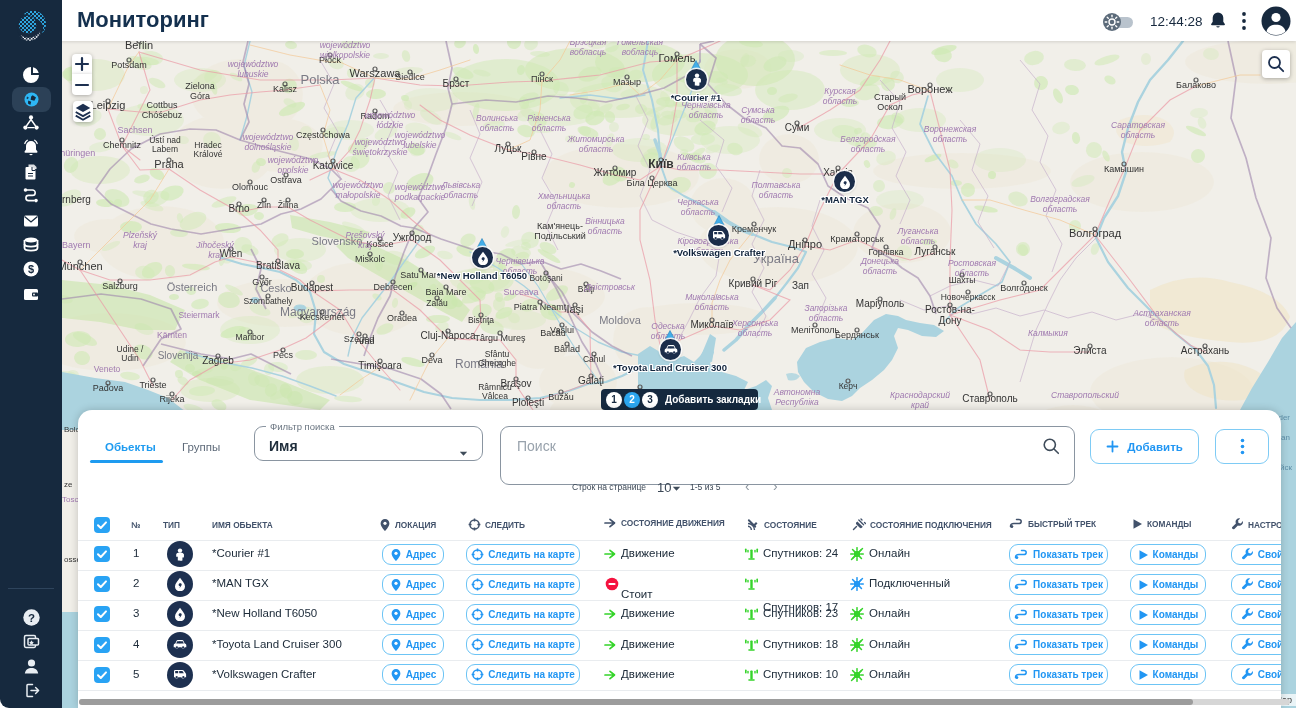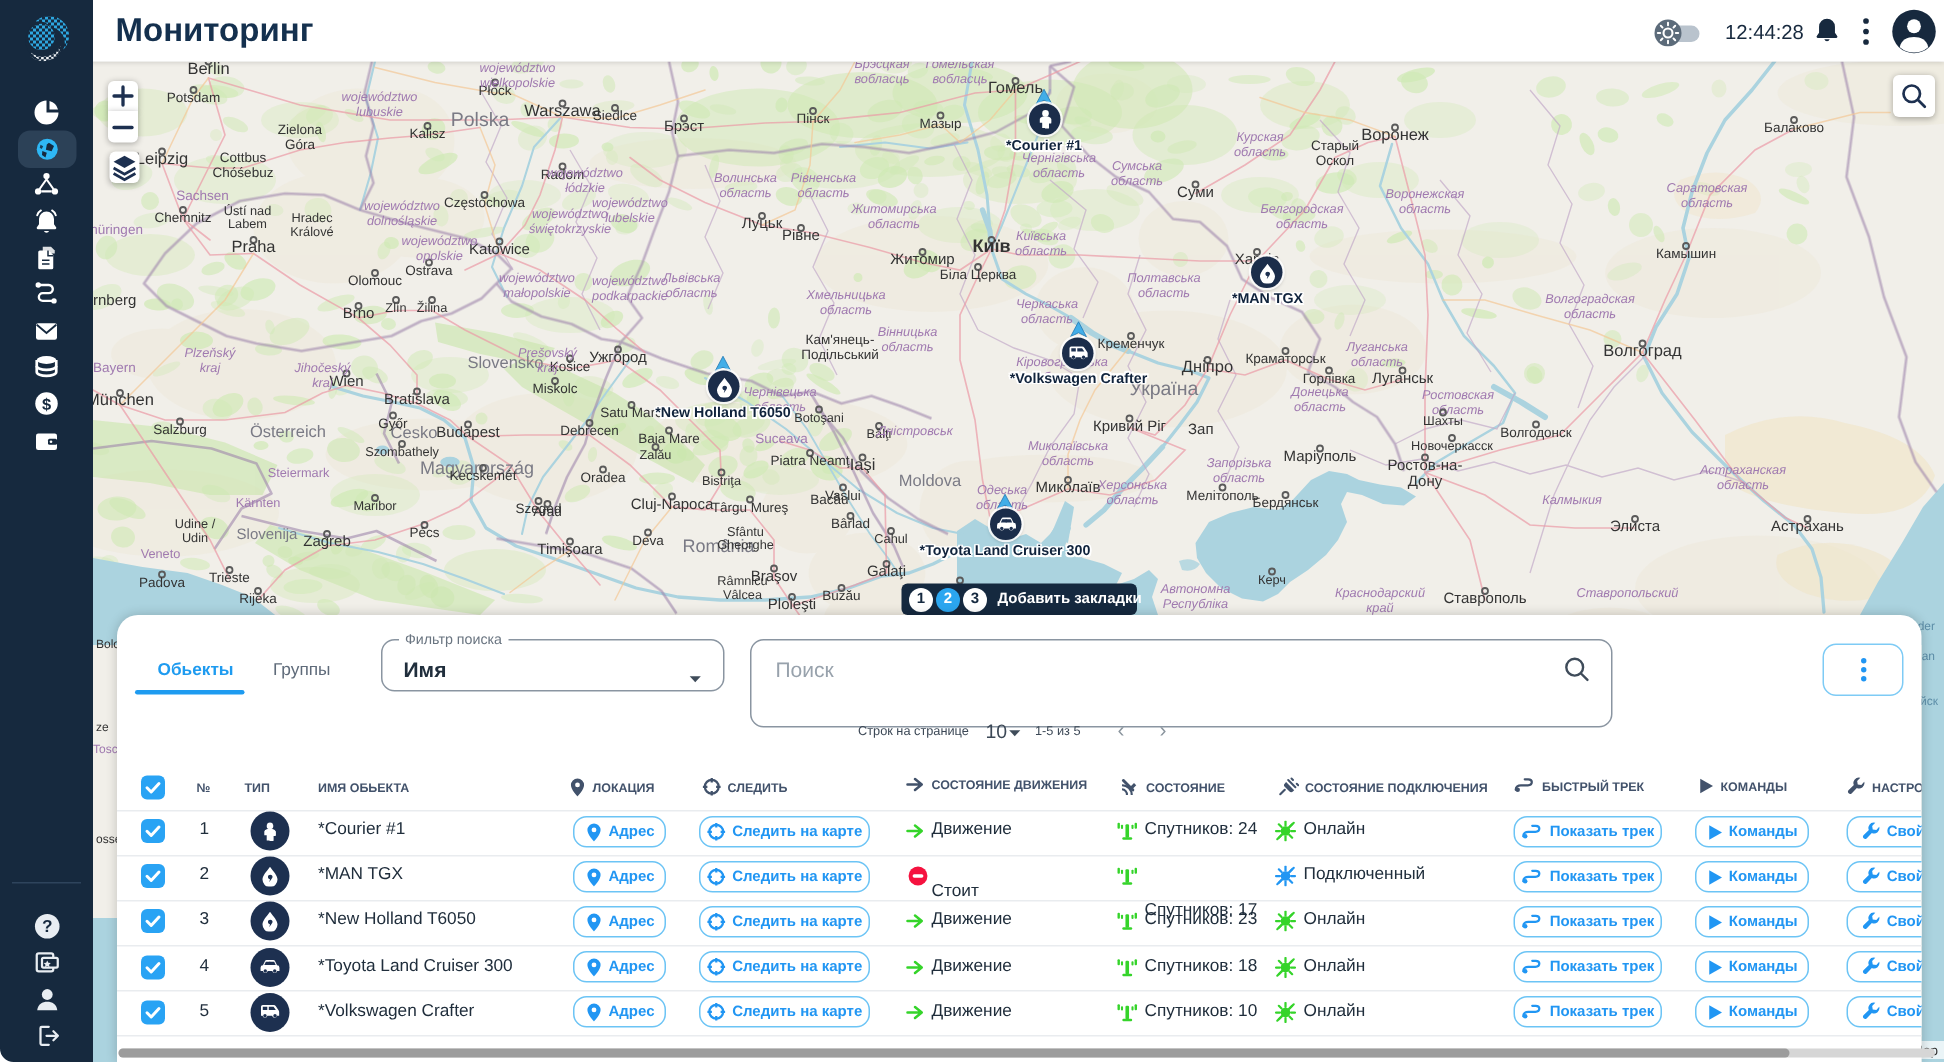--- a/index.html
+++ b/index.html
@@ -1131,20 +1131,26 @@
             <path d="M0.8 0.8L4.5 4.8 8.2 0.8z" fill="#3f4c5a"></path>
           </svg></div>
       </div>
 <div class="fld" style="left:422px;top:16px;width:575px;height:59px;">
 <div style="position:absolute;left:16px;top:11px;font-size:14px;color:#98a2ac;">Поиск</div>
 <div style="position:absolute;right:14px;top:10px;"><svg width="18" height="18" viewBox="0 0 18 18" xmlns="http://www.w3.org/2000/svg">
             <circle cx="7.8" cy="7.8" r="5.6" fill="none" stroke="#3f4c5a" stroke-width="1.6"></circle>
             <path d="M12 12l4.3 4.3" stroke="#3f4c5a" stroke-width="1.6" stroke-linecap="round"></path>
           </svg></div>
       </div>
+<div class="btnb" style="left:1012px;top:19px;width:109px;height:35px;font-size:11.5px;gap:8px;">
+        <svg width="13" height="13" viewBox="0 0 13 13" xmlns="http://www.w3.org/2000/svg">
+          <path d="M6.5 1.5v10M1.5 6.5h10" stroke="#2196f3" stroke-width="1.8" stroke-linecap="round"></path>
+        </svg>
+        <span>Добавить</span>
+      </div>
 <div class="btnb" style="left:1137px;top:19px;width:54px;height:35px;">
         <svg width="5" height="17" viewBox="0 0 5 17" xmlns="http://www.w3.org/2000/svg">
           <circle cx="2.5" cy="2.5" r="1.8" fill="#2196f3"></circle>
           <circle cx="2.5" cy="8.5" r="1.8" fill="#2196f3"></circle>
           <circle cx="2.5" cy="14.5" r="1.8" fill="#2196f3"></circle>
         </svg>
       </div>
 <div class="pgt" style="left:494px;top:72px;">Строк на странице</div>
 <div class="pgt" style="left:579px;top:70px;font-size:13px;">10</div>
 <div class="pgt" style="left:594px;top:74px;"><svg width="9" height="6" viewBox="0 0 9 6" xmlns="http://www.w3.org/2000/svg">

